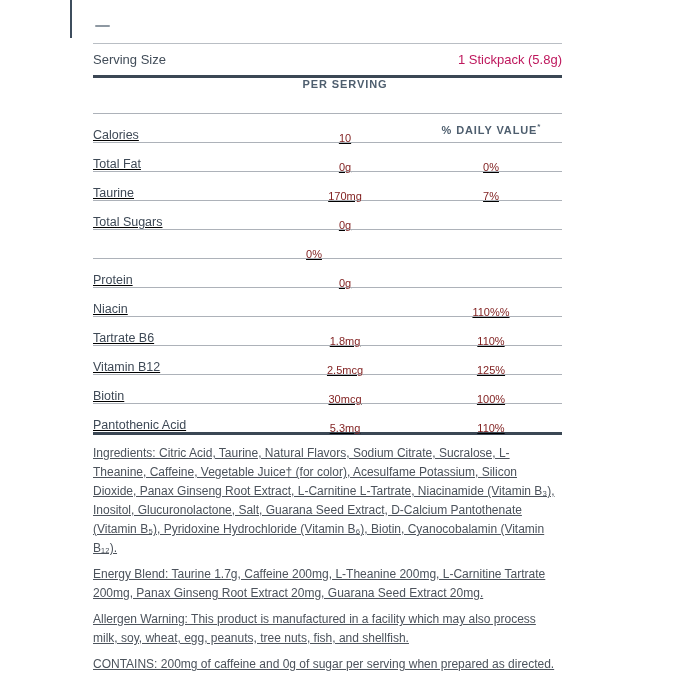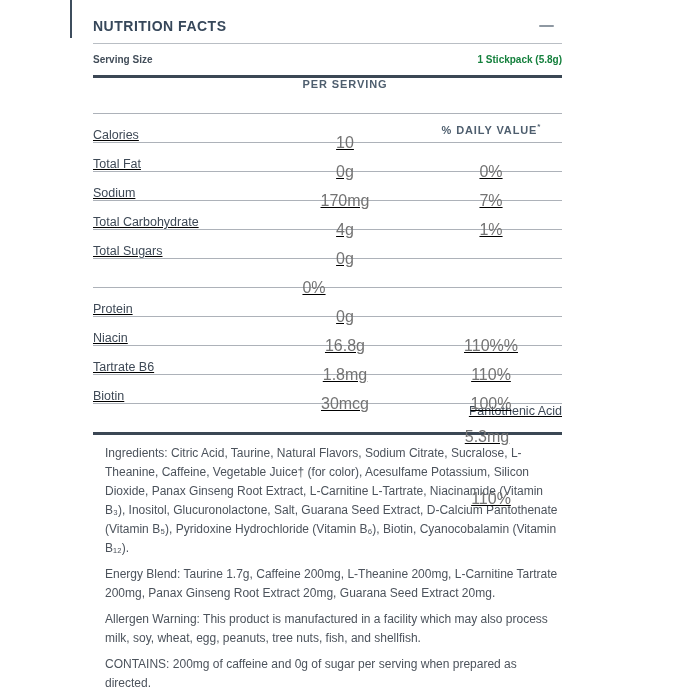--- a/index.html
+++ b/index.html
@@ -32,25 +32,24 @@
   }
   .collapse-btn {
     background: none; border: none; padding: 2px; margin-right: 6px;
     cursor: pointer; display: flex; align-items: center;
   }
   .minus-bar { display: block; width: 15px; height: 2px; background: #8e98a2; border-radius: 1px; }
 
   
   .serving-row {
     height: 31px; display: flex; align-items: center; justify-content: space-between;
-    font-size: 10px;
-    font-weight: bold;
+    font-size: 13px;
   }
   .serving-label { color: #424d59; }
-  .serving-value { color: #15803d; }
+  .serving-value { color: #be185d; }
 
   .rule-thick { height: 3px; background: #3b4754; }
 
   
   .col-header-row {
     height: 36px; box-sizing: border-box;
     display: flex; align-items: flex-start;
     border-bottom: 1px solid #adb2b9;
   }
   .cell-label { flex: 1; min-width: 0; }
@@ -61,37 +60,36 @@
     color: #4e5e6e;
   }
   .col-header sup { font-size: 8px; letter-spacing: 0; }
 
   .t-row {
     height: 29px; box-sizing: border-box;
     display: flex; align-items: flex-end;
     border-bottom: 1px solid #adb2b9;
     text-decoration: underline;
   }
-  .t-row:last-child { border-bottom: none; height: 28px; flex-direction: column; }
+  .t-row:last-child { border-bottom: none; height: 28px; }
   .row-label { font-size: 12.5px; color: #3e4956; }
-  .row-val { font-size: 16px; color: #737373; position: relative; top: 10px; }
+  .row-val { font-size: 11px; color: #7f1d1d; position: relative; top: 2px; }
 
   
   .paragraphs { margin-top: 9px; font-size: 12px; line-height: 19px; color: #4c535c; }
-  .paragraphs p { margin: 0 0 7px 12px; }
+  .paragraphs p { margin: 0 0 7px 0; text-decoration: underline; }
 </style>
 </head>
 <body>
 
 <div class="edge-line"></div>
 
 <div class="panel">
 
   <div class="panel-header">
-    <span class="panel-title">NUTRITION FACTS</span>
     <button class="collapse-btn">
       <span class="minus-bar"></span>
     </button>
   </div>
 
   <div class="serving-row">
     <span class="serving-label">Serving Size</span>
     <span class="serving-value">1 Stickpack (5.8g)</span>
   </div>
 
@@ -110,60 +108,59 @@
     <span class="cell-dv row-val"></span>
   </div>
 
   <div class="t-row">
     <span class="cell-label row-label">Total Fat</span>
     <span class="cell-ps row-val">0g</span>
     <span class="cell-dv row-val">0%</span>
   </div>
 
   <div class="t-row">
-    <span class="cell-label row-label">Sodium</span>
+    <span class="cell-label row-label">Taurine</span>
     <span class="cell-ps row-val">170mg</span>
     <span class="cell-dv row-val">7%</span>
   </div>
 
-  <div class="t-row">
-    <span class="cell-label row-label">Total Carbohydrate</span>
-    <span class="cell-ps row-val">4g</span>
-    <span class="cell-dv row-val">1%</span>
-  </div>
 
   <div class="t-row">
     <span class="cell-label row-label">Total Sugars</span>
     <span class="cell-ps row-val">0g</span>
     <span class="cell-dv row-val"></span>
   </div>
 
   <div class="t-row">
     <span class="cell-ps row-val"></span>
     <span class="cell-dv row-val">0%</span>
   </div>
 
   <div class="t-row">
     <span class="cell-label row-label">Protein</span>
     <span class="cell-ps row-val">0g</span>
     <span class="cell-dv row-val"></span>
   </div>
 
   <div class="t-row">
     <span class="cell-label row-label">Niacin</span>
-    <span class="cell-ps row-val">16.8g</span>
     <span class="cell-dv row-val">110%%</span>
   </div>
 
   <div class="t-row">
     <span class="cell-label row-label">Tartrate B6</span>
     <span class="cell-ps row-val">1.8mg</span>
     <span class="cell-dv row-val">110%</span>
   </div>
 
+  <div class="t-row">
+    <span class="cell-label row-label">Vitamin B12</span>
+    <span class="cell-ps row-val">2.5mcg</span>
+    <span class="cell-dv row-val">125%</span>
+  </div>
 
   <div class="t-row">
     <span class="cell-label row-label">Biotin</span>
     <span class="cell-ps row-val">30mcg</span>
     <span class="cell-dv row-val">100%</span>
   </div>
 
   <div class="t-row">
     <span class="cell-label row-label">Pantothenic Acid</span>
     <span class="cell-ps row-val">5.3mg</span>

